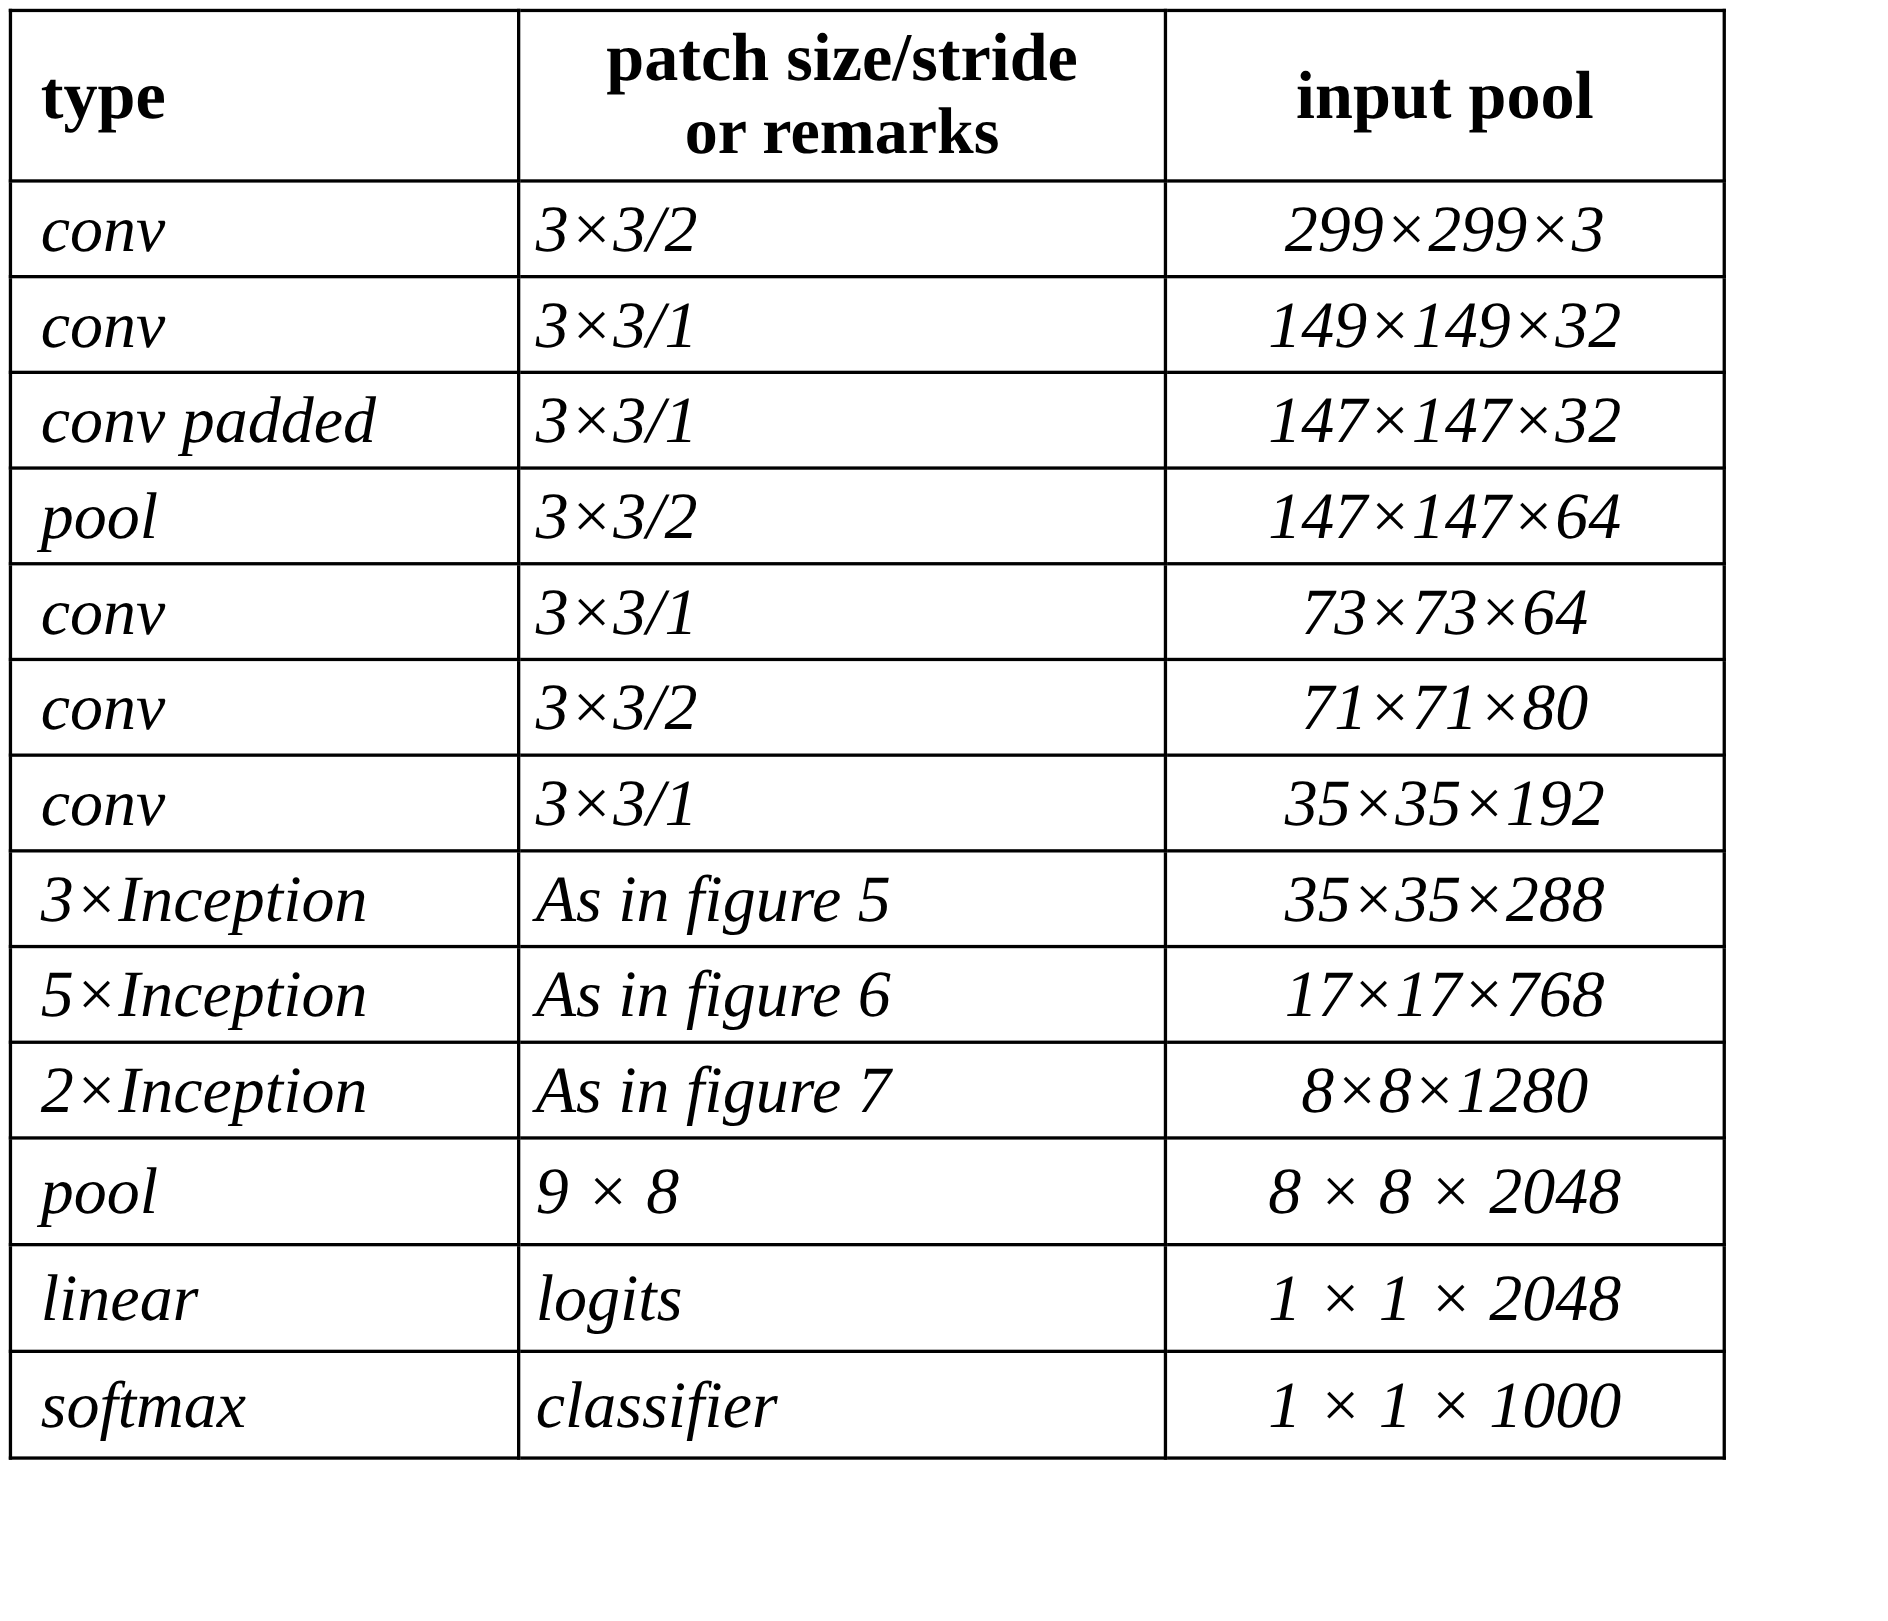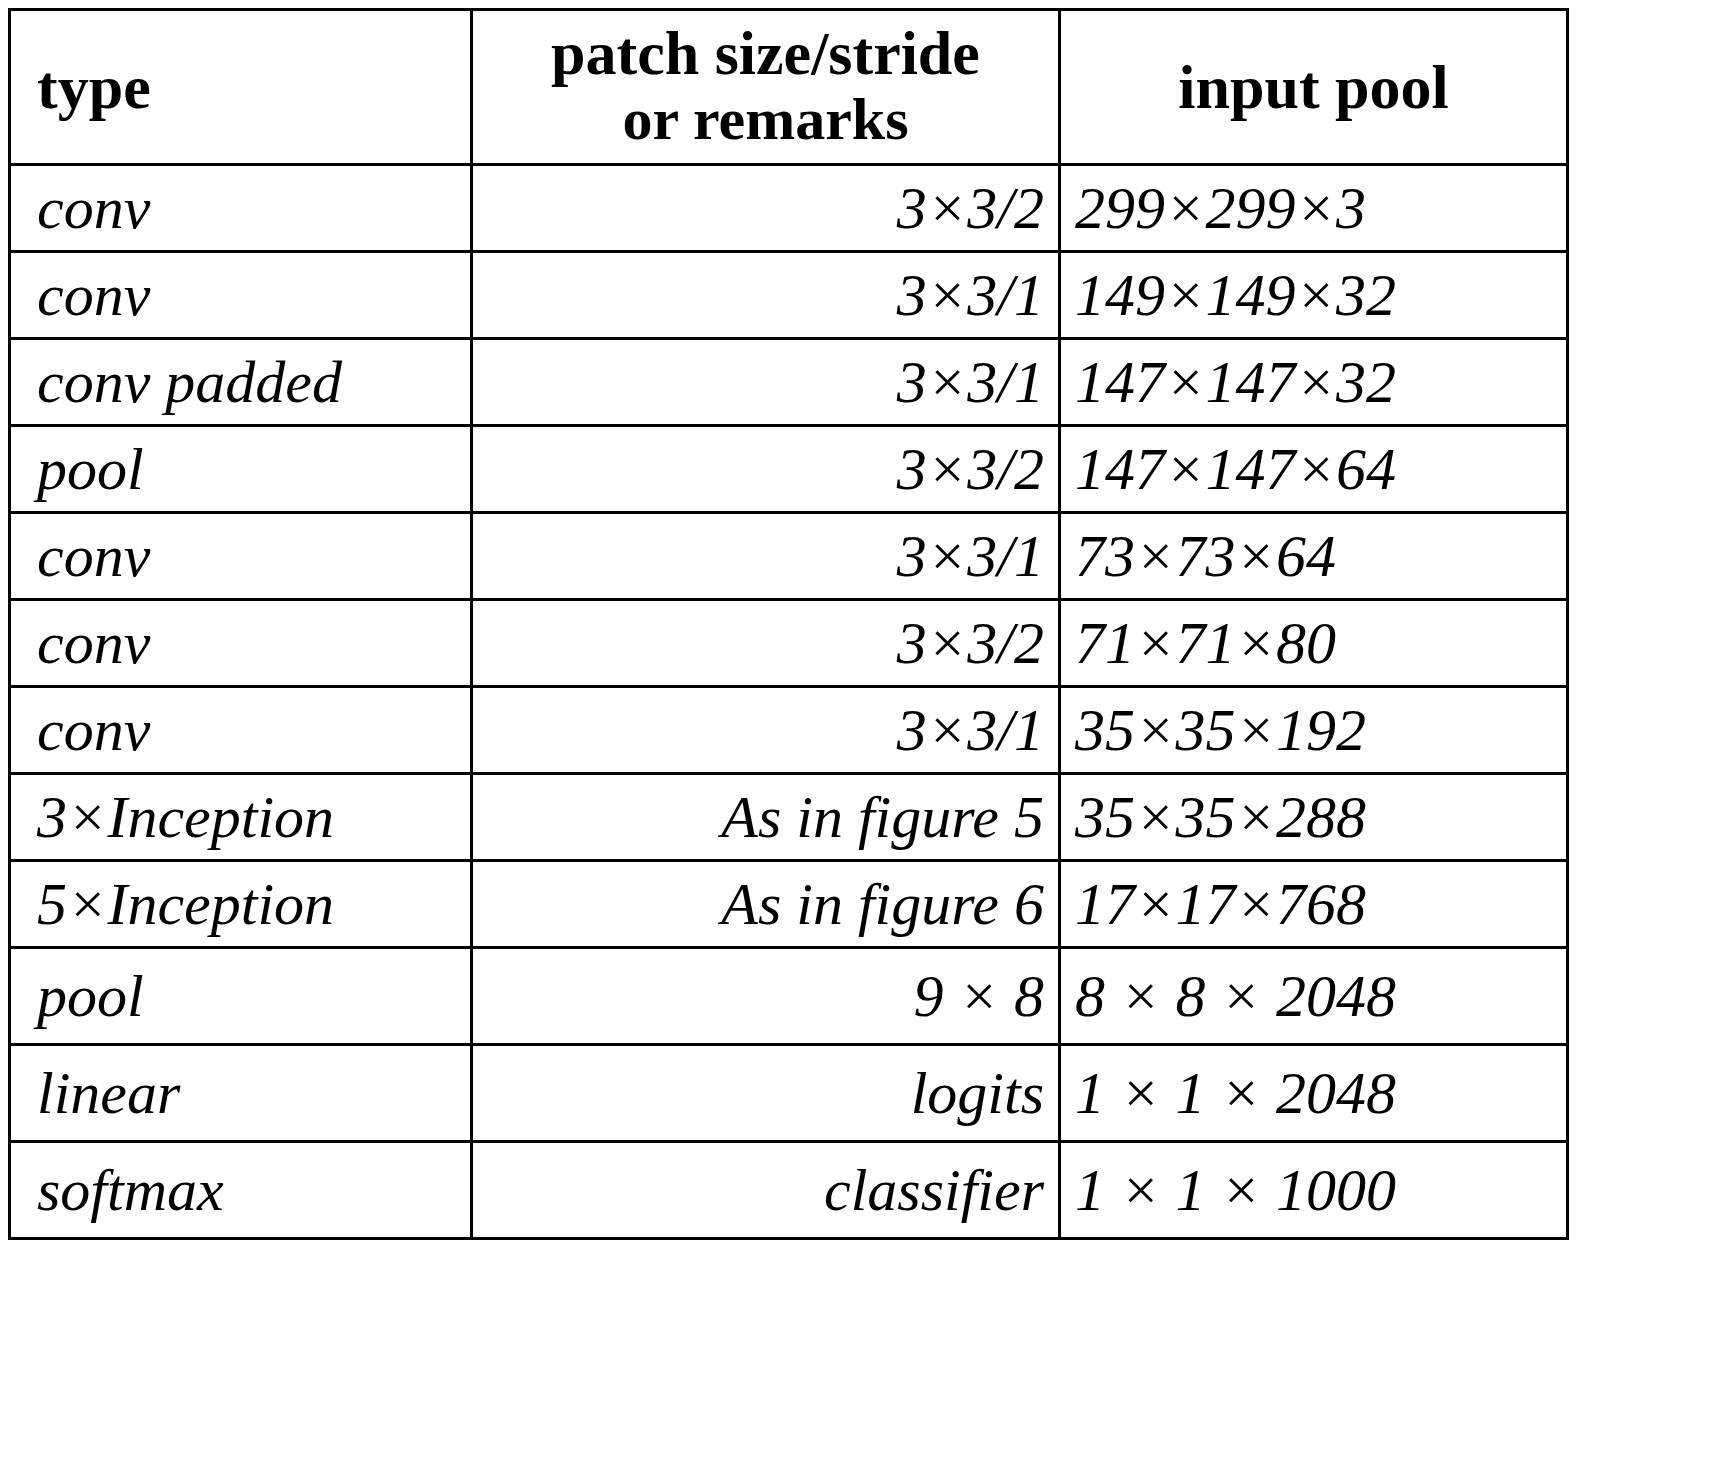--- a/index.html
+++ b/index.html
@@ -88,24 +88,24 @@
   tbody tr td {
     height: 84px;
     font-size: 60px;
     font-style: italic;
   }
   tbody td.cell-type {
     text-align: left;
     padding-left: 26px;
   }
   tbody td.cell-patch {
-    text-align: right;
+    text-align: left;
   }
   tbody td.cell-input {
-    text-align: left;
+    text-align: center;
     margin-top: 32px;
   }
   tbody tr.row-tall td {
     height: 94px;
   }
 
   
   .red-annotation {
     position: absolute;
     pointer-events: none;
@@ -172,20 +172,25 @@
           <tr>
             <td class="cell-type">3×Inception</td>
             <td class="cell-patch">As in figure 5</td>
             <td class="cell-input">35×35×288</td>
           </tr>
           <tr>
             <td class="cell-type">5×Inception</td>
             <td class="cell-patch">As in figure 6</td>
             <td class="cell-input">17×17×768</td>
           </tr>
+          <tr>
+            <td class="cell-type">2×Inception</td>
+            <td class="cell-patch">As in figure 7</td>
+            <td class="cell-input">8×8×1280</td>
+          </tr>
           <tr class="row-tall">
             <td class="cell-type">pool</td>
             <td class="cell-patch">9 × 8</td>
             <td class="cell-input">8 × 8 × 2048</td>
           </tr>
           <tr class="row-tall">
             <td class="cell-type">linear</td>
             <td class="cell-patch">logits</td>
             <td class="cell-input">1 × 1 × 2048</td>
           </tr>

